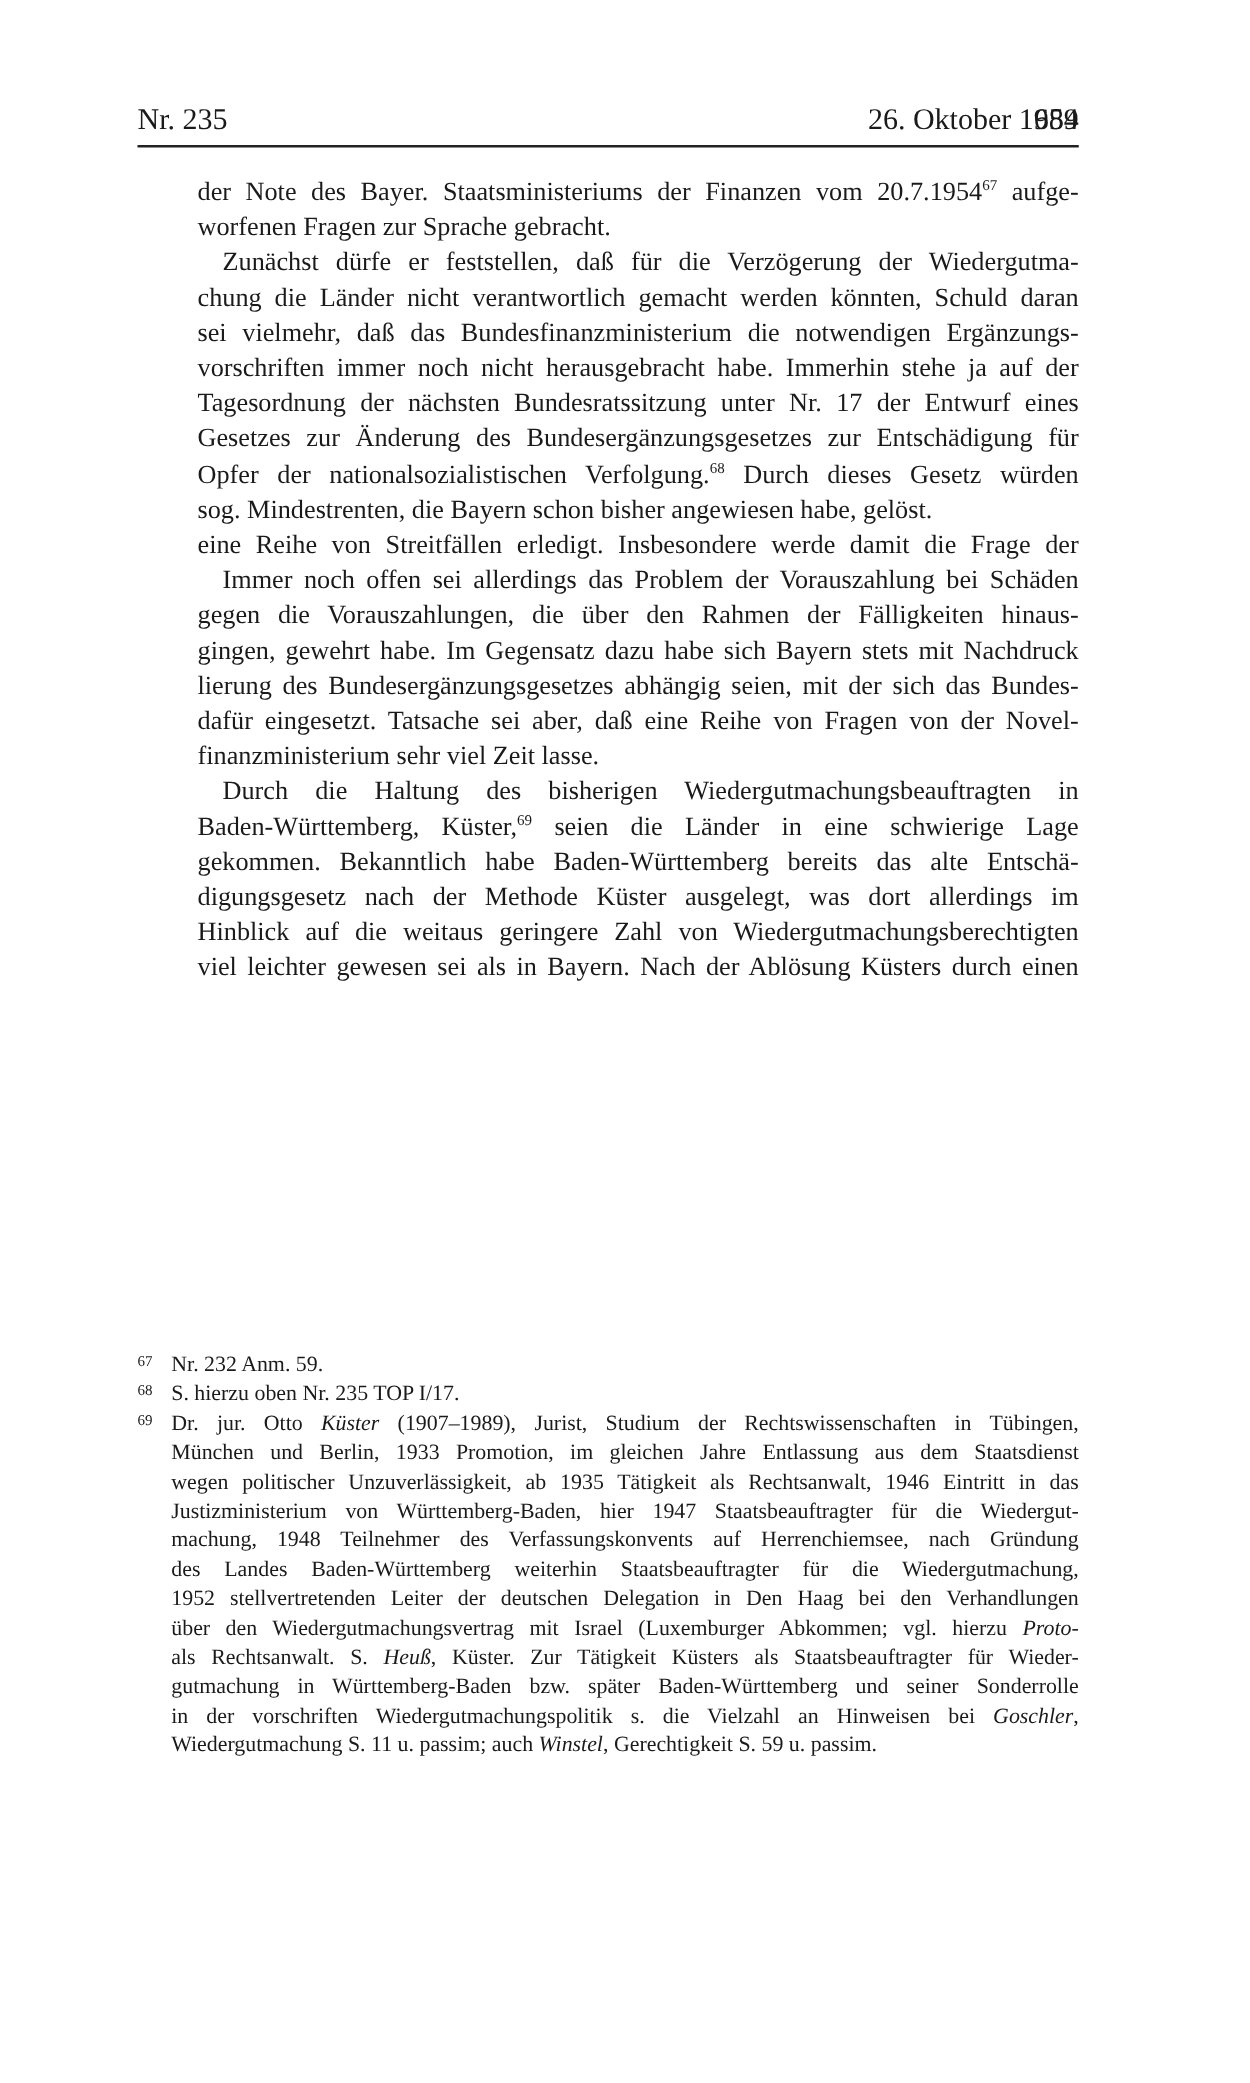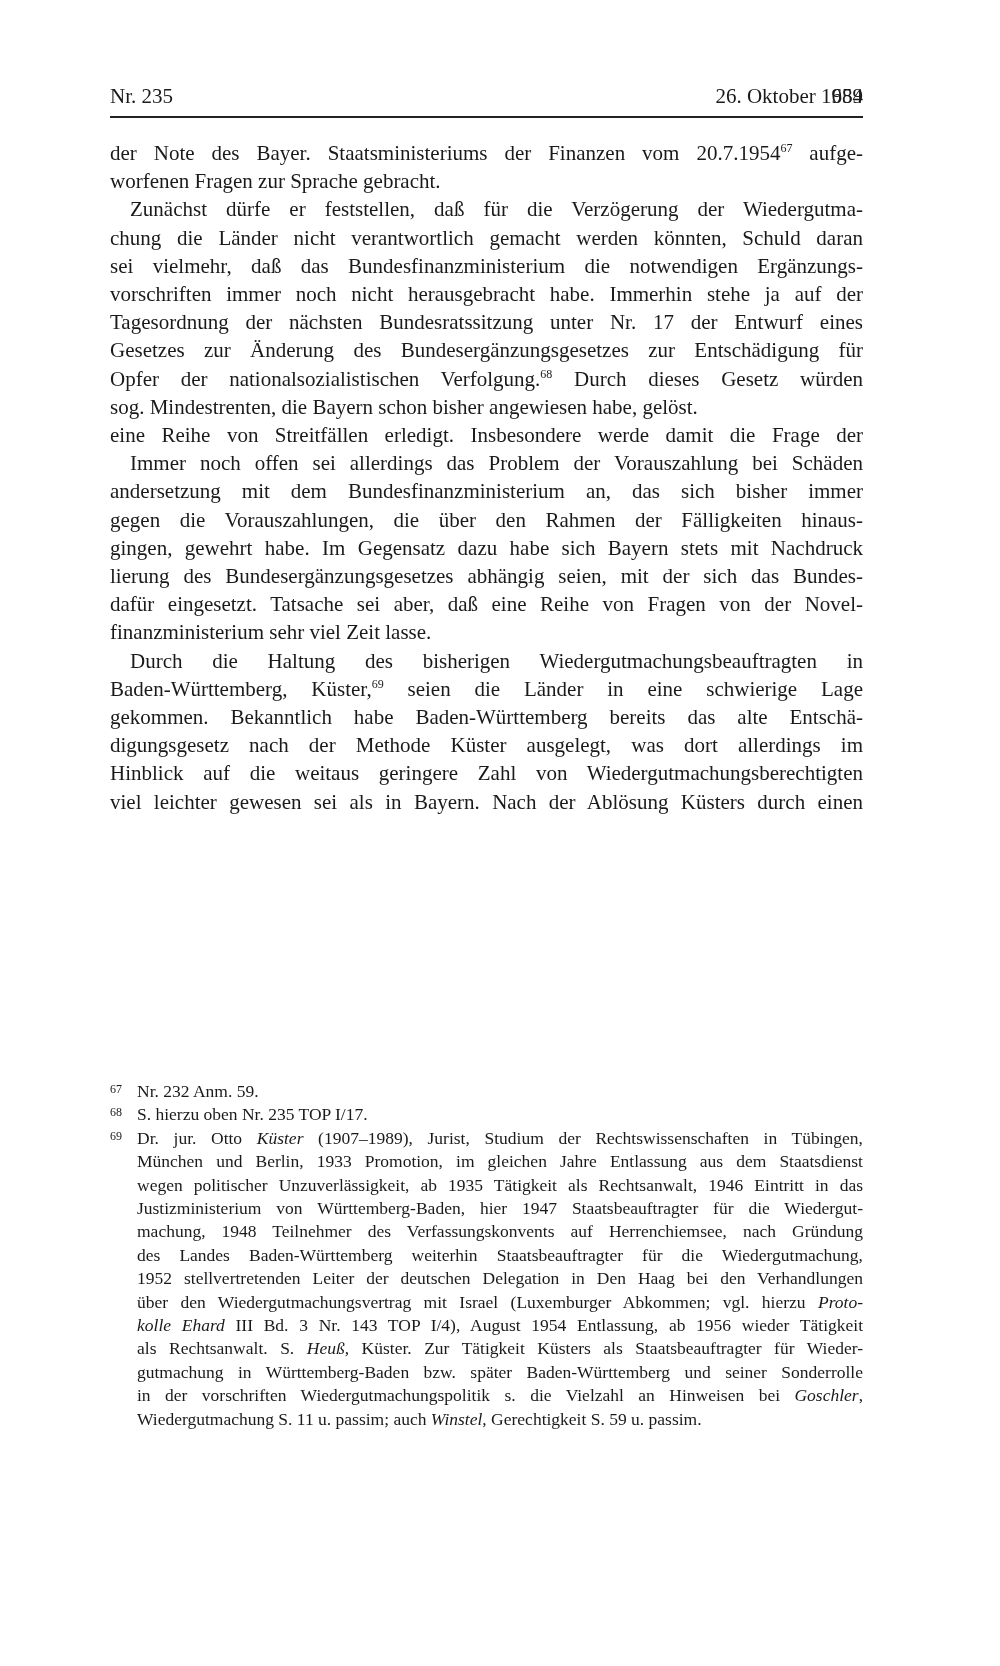--- a/index.html
+++ b/index.html
@@ -4,32 +4,32 @@
 <style>
   html, body { margin: 0; padding: 0; background: #ffffff; }
   body {
     width: 1000px; height: 1666px; position: relative; overflow: hidden;
     font-family: "Liberation Serif", "DejaVu Serif", serif;
     color: #1a1a1a;
   }
   .page { position: absolute; left: 110px; top: 0; width: 753px; }
   .running-head {
     position: absolute; top: 82px; left: 0; width: 753px; height: 28px;
-    font-size: 21px; line-height: 28px;
+    font-size: 24px; line-height: 28px;
   }
   .rh-left { position: absolute; left: 0; top: 0; }
   .rh-center { position: absolute; left: 0; width: 100%; text-align: right; top: 0; }
   .rh-right { position: absolute; right: 0; top: 0; }
   .rule { position: absolute; top: 116px; left: 0; width: 753px; height: 1.5px; background: #222; }
   .body-text {
     position: absolute; top: 139px; left: 0; width: 753px;
     font-size: 21px; line-height: 28.2px; text-align: justify;
     hyphens: manual;
   }
-  .line { display: block; text-align: justify; text-align-last: justify; white-space: nowrap; }
+  .line { display: block; text-align: justify; text-align-last: justify; white-space: nowrap; margin-left: 48px; }
   .line.last { text-align-last: left; }
   .line.indent { padding-left: 20px; }
   sup { font-size: 12px; vertical-align: 0; position: relative; top: -8px; line-height: 0; }
   .footnotes {
     position: absolute; top: 1080px; left: 0; width: 753px;
     font-size: 17.5px; line-height: 23.4px;
   }
   .fn { position: relative; padding-left: 27px; }
   .fn-num { position: absolute; left: 0; top: 0; font-size: 12px; line-height: 18px; }
   .fl { display: block; white-space: nowrap; text-align: justify; text-align-last: justify; }
@@ -53,21 +53,20 @@
     <span class="line indent">Zunächst dürfe er feststellen, daß für die Verzögerung der Wiedergutma-</span>
     <span class="line">chung die Länder nicht verantwortlich gemacht werden könnten, Schuld daran</span>
     <span class="line">sei vielmehr, daß das Bundesfinanzministerium die notwendigen Ergänzungs-</span>
     <span class="line">vorschriften immer noch nicht herausgebracht habe. Immerhin stehe ja auf der</span>
     <span class="line">Tagesordnung der nächsten Bundesratssitzung unter Nr. 17 der Entwurf eines</span>
     <span class="line">Gesetzes zur Änderung des Bundesergänzungsgesetzes zur Entschädigung für</span>
     <span class="line"><span>Opfer der nationalsozialistischen Verfolgung.</span><sup>68</sup><span> Durch dieses Gesetz würden</span></span>
     <span class="line last">sog. Mindestrenten, die Bayern schon bisher angewiesen habe, gelöst.</span>
     <span class="line">eine Reihe von Streitfällen erledigt. Insbesondere werde damit die Frage der</span>
     <span class="line indent">Immer noch offen sei allerdings das Problem der Vorauszahlung bei Schäden</span>
-    <span class="line">andersetzung mit dem Bundesfinanzministerium an, das sich bisher immer</span>
     <span class="line">gegen die Vorauszahlungen, die über den Rahmen der Fälligkeiten hinaus-</span>
     <span class="line">gingen, gewehrt habe. Im Gegensatz dazu habe sich Bayern stets mit Nachdruck</span>
     <span class="line">lierung des Bundesergänzungsgesetzes abhängig seien, mit der sich das Bundes-</span>
     <span class="line">dafür eingesetzt. Tatsache sei aber, daß eine Reihe von Fragen von der Novel-</span>
     <span class="line last">finanzministerium sehr viel Zeit lasse.</span>
     <span class="line indent">Durch die Haltung des bisherigen Wiedergutmachungsbeauftragten in</span>
     <span class="line"><span>Baden-Württemberg, Küster,</span><sup>69</sup><span> seien die Länder in eine schwierige Lage</span></span>
     <span class="line">gekommen. Bekanntlich habe Baden-Württemberg bereits das alte Entschä-</span>
     <span class="line">digungsgesetz nach der Methode Küster ausgelegt, was dort allerdings im</span>
     <span class="line">Hinblick auf die weitaus geringere Zahl von Wiedergutmachungsberechtigten</span>
@@ -86,20 +85,19 @@
     <div class="fn">
       <span class="fn-num">69</span>
       <span class="fl"><span>Dr. jur. Otto </span><em>Küster</em><span> (1907–1989), Jurist, Studium der Rechtswissenschaften in Tübingen,</span></span>
       <span class="fl">München und Berlin, 1933 Promotion, im gleichen Jahre Entlassung aus dem Staatsdienst</span>
       <span class="fl">wegen politischer Unzuverlässigkeit, ab 1935 Tätigkeit als Rechtsanwalt, 1946 Eintritt in das</span>
       <span class="fl">Justizministerium von Württemberg-Baden, hier 1947 Staatsbeauftragter für die Wiedergut-</span>
       <span class="fl">machung, 1948 Teilnehmer des Verfassungskonvents auf Herrenchiemsee, nach Gründung</span>
       <span class="fl">des Landes Baden-Württemberg weiterhin Staatsbeauftragter für die Wiedergutmachung,</span>
       <span class="fl">1952 stellvertretenden Leiter der deutschen Delegation in Den Haag bei den Verhandlungen</span>
       <span class="fl"><span>über den Wiedergutmachungsvertrag mit Israel (Luxemburger Abkommen; vgl. hierzu </span><em>Proto-</em></span>
-      <span class="fl"><em>kolle Ehard</em><span> III Bd. 3 Nr. 143 TOP I/4), August 1954 Entlassung, ab 1956 wieder Tätigkeit</span></span>
       <span class="fl"><span>als Rechtsanwalt. S. </span><em>Heuß</em><span>, Küster. Zur Tätigkeit Küsters als Staatsbeauftragter für Wieder-</span></span>
       <span class="fl">gutmachung in Württemberg-Baden bzw. später Baden-Württemberg und seiner Sonderrolle</span>
       <span class="fl"><span>in der vorschriften Wiedergutmachungspolitik s. die Vielzahl an Hinweisen bei </span><em>Goschler</em><span>,</span></span>
       <span class="fl last"><span>Wiedergutmachung S. 11 u. passim; auch </span><em>Winstel</em><span>, Gerechtigkeit S. 59 u. passim.</span></span>
     </div>
   </div>
 </div>
 
 </body></html>

